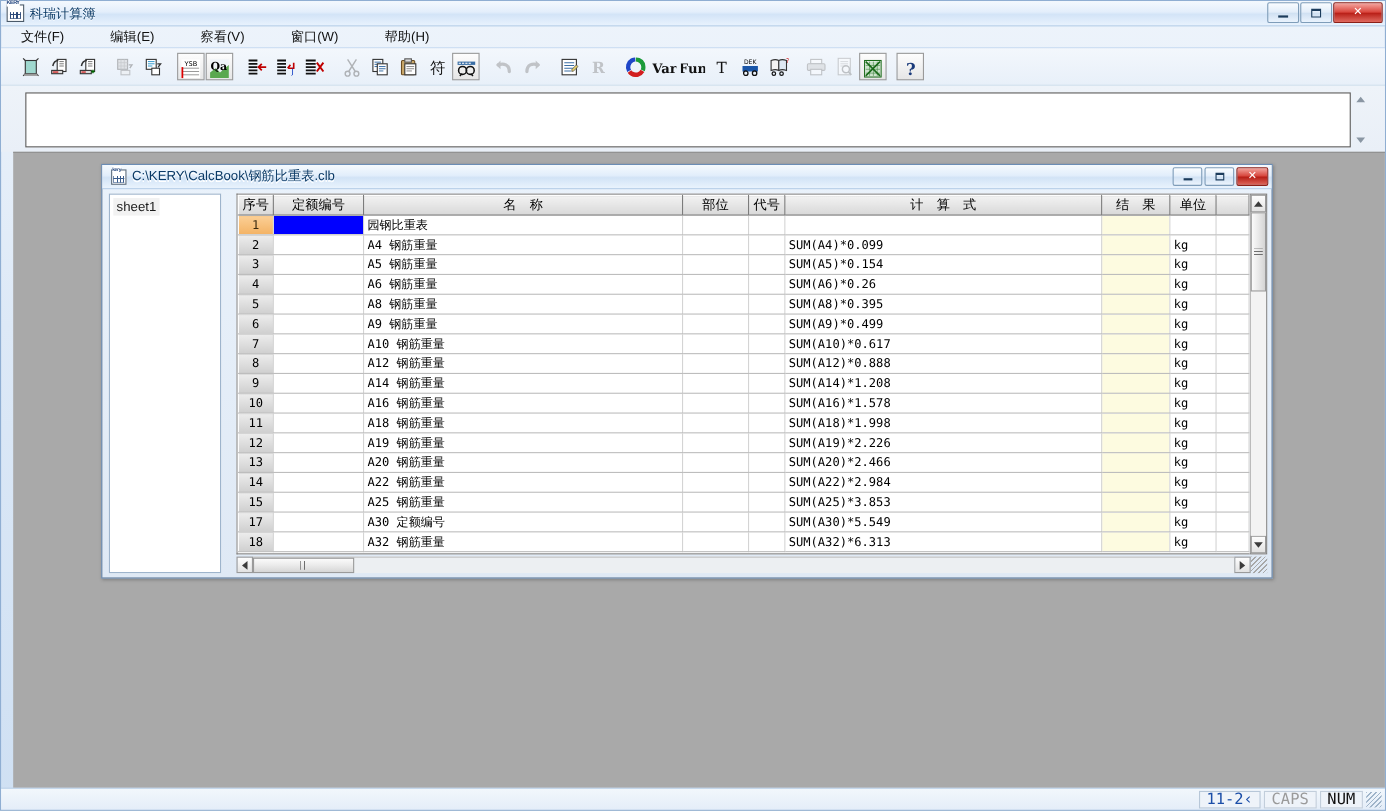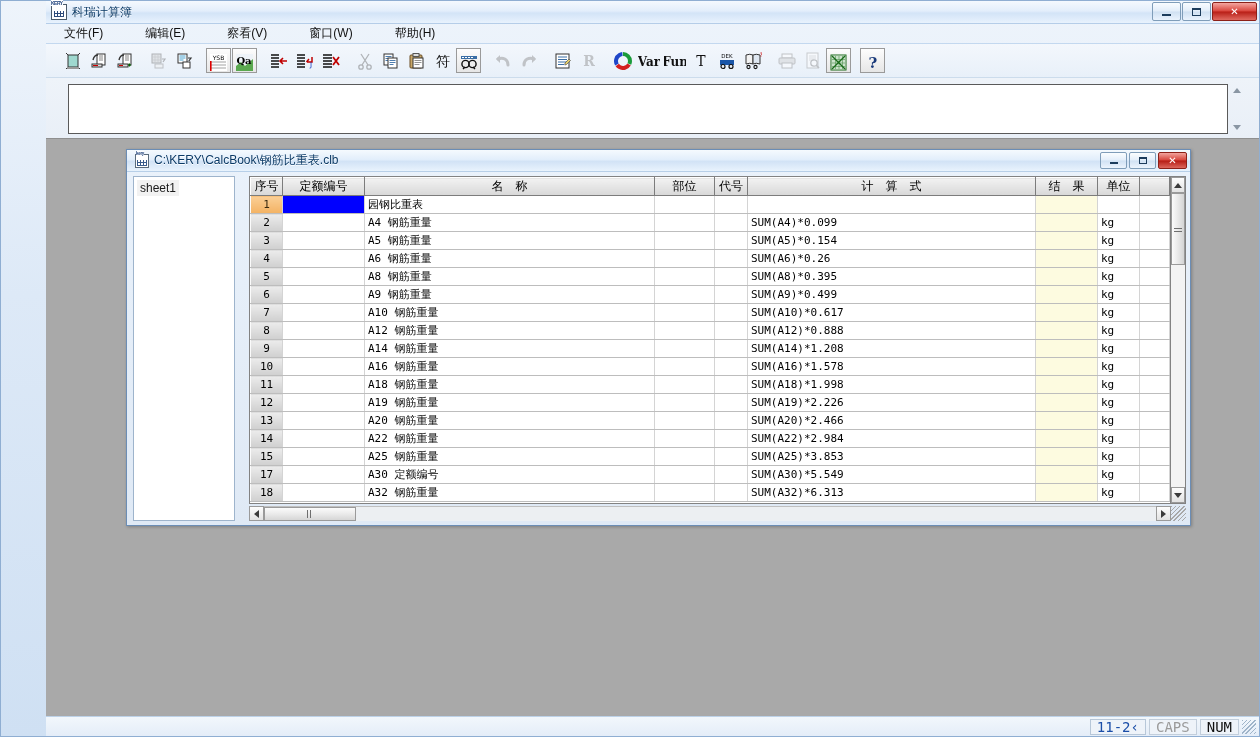--- a/index.html
+++ b/index.html
@@ -10,21 +10,21 @@
     font-family: "Liberation Sans", "DejaVu Sans", sans-serif;
     font-size: 12px;
   }
   body { background: #d6e4f5; }
 
   
   .app-window {
     position: absolute; left:0; top:0; width:1260px; height:737px;
     background: linear-gradient(180deg,#eef4fb 0%, #dde9f7 40%, #cfe0f3 100%);
     border: 1px solid #8faed2;
-    display: flex; flex-direction: column; padding-left: 45px;
+    display: flex; flex-direction: column;
   }
 
   
   .titlebar {
     height: 23px; flex: 0 0 23px;
     position: relative;
     background: linear-gradient(180deg,#f4f9fe 0%,#e3eefb 45%,#d3e4f7 55%,#e8f2fd 100%);
     border-bottom: 1px solid #b5cde8;
     display: flex; align-items: center;
   }
@@ -118,20 +118,21 @@
     width: 13px; height: 9px; display:flex; align-items:center; justify-content:center;
   }
   .ar-up { width:0;height:0;border-left:4px solid transparent;border-right:4px solid transparent;border-bottom:5px solid #8a96a3;}
   .ar-dn { width:0;height:0;border-left:4px solid transparent;border-right:4px solid transparent;border-top:5px solid #8a96a3;}
 
   
   .mdi-client {
     flex: 1 1 auto; position: relative;
     background: #a9a9a9;
     border-top: 1px solid #8f8f8f;
+    margin-left: 11px;
   }
 
   
   .child-window {
     position: absolute; left: 80px; top: 10px; width: 1065px; height: 377px;
     border: 1px solid #6b8db5;
     background: linear-gradient(180deg,#eaf2fb 0%,#dfe9f5 100%);
     display: flex; flex-direction: column;
     box-shadow: 1px 1px 3px rgba(0,0,0,0.25);
   }

